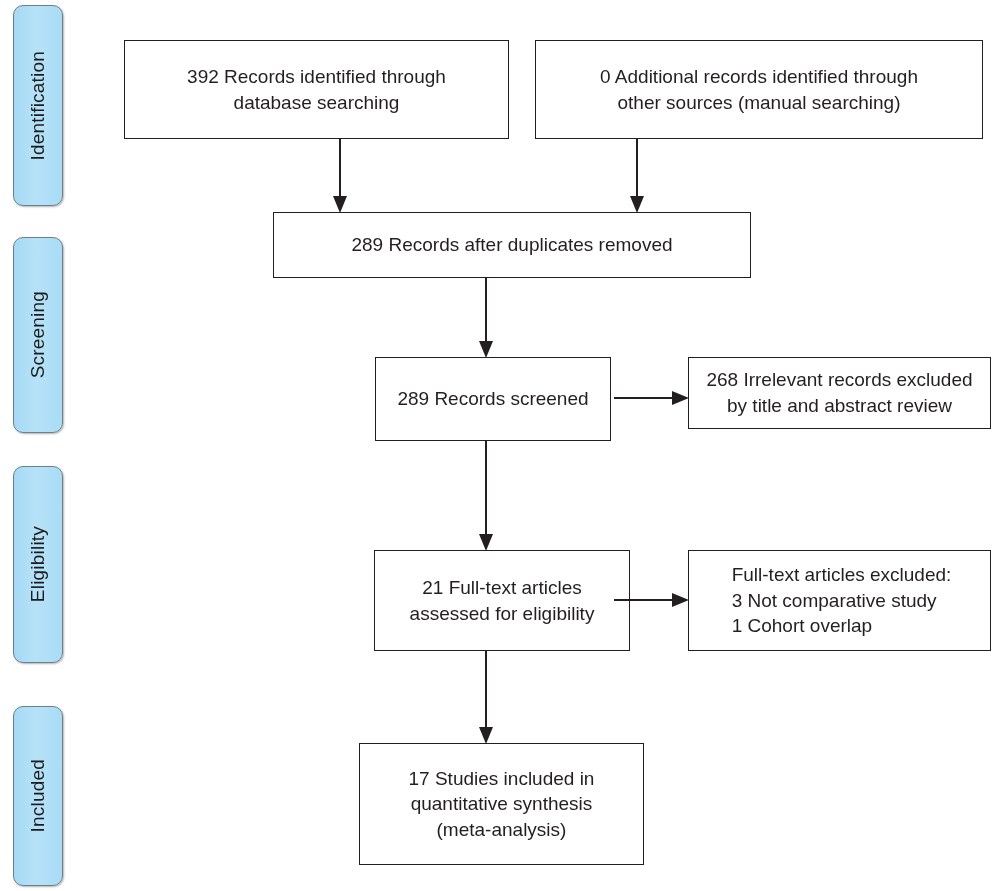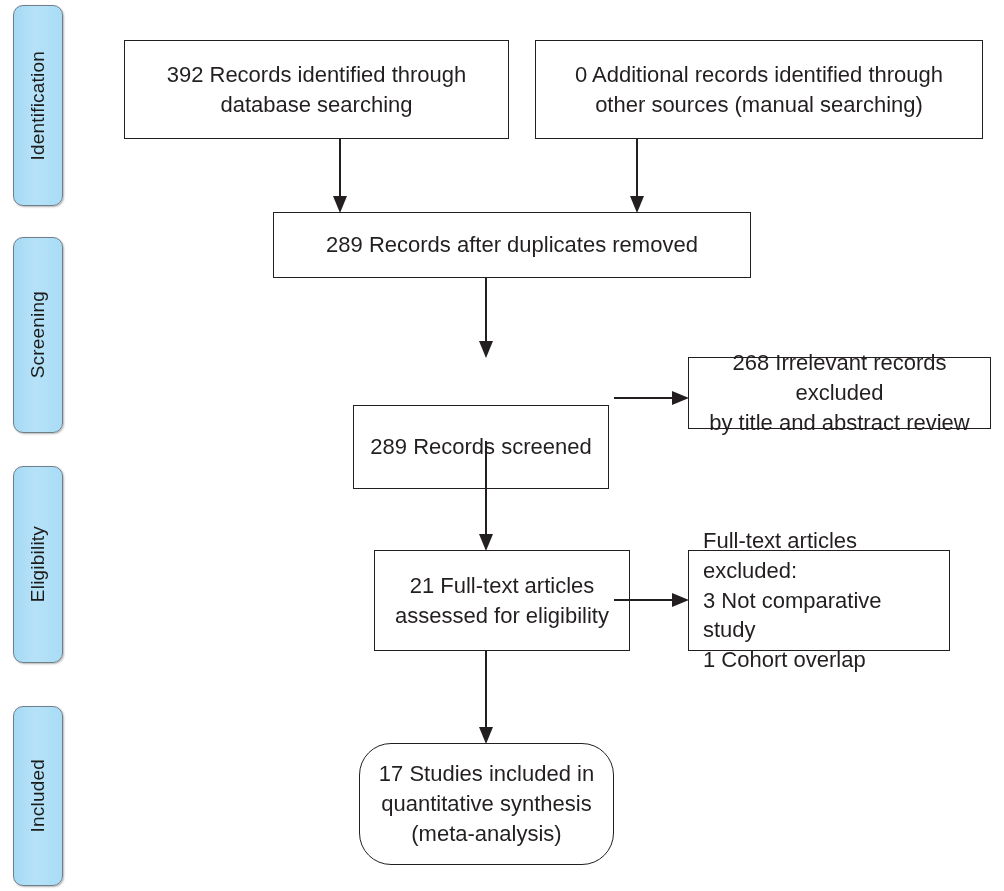--- a/index.html
+++ b/index.html
@@ -46,21 +46,21 @@
     position: absolute;
     box-sizing: border-box;
     background: #ffffff;
     border: 1.6px solid #231f20;
     display: flex;
     align-items: center;
     justify-content: center;
     padding: 4px 10px;
   }
   .node-text {
-    font-size: 22px;
+    font-size: 19px;
     line-height: 1.35;
     color: #231f20;
     text-align: center;
     white-space: pre-line;
     font-family: "Liberation Sans", sans-serif;
   }
   .node.align-left {
     justify-content: flex-start;
   }
   .node.align-left .node-text {
@@ -105,41 +105,41 @@
 
   <div class="node" style="left:535px; top:40px; width:448px; height:99px;">
     <span class="node-text">0 Additional records identified through
 other sources (manual searching)</span>
   </div>
 
   <div class="node" style="left:273px; top:212px; width:478px; height:66px;">
     <span class="node-text">289 Records after duplicates removed</span>
   </div>
 
-  <div class="node" style="left:353px; top:357px; width:256px; height:84px;margin-top:48px;">
+  <div class="node" style="left:375px; top:357px; width:236px; height:84px;">
     <span class="node-text">289 Records screened</span>
   </div>
 
   <div class="node" style="left:688px; top:357px; width:303px; height:72px;">
     <span class="node-text">268 Irrelevant records excluded
 by title and abstract review</span>
   </div>
 
   <div class="node" style="left:374px; top:550px; width:256px; height:101px;">
     <span class="node-text">21 Full-text articles
 assessed for eligibility</span>
   </div>
 
-  <div class="node align-left" style="left:688px; top:550px; width:262px; height:101px; padding-left:14px;">
+  <div class="node align-left" style="left:688px; top:550px; width:303px; height:101px; padding-left:14px;justify-content:center;">
     <span class="node-text">Full-text articles excluded:
   3 Not comparative study
   1 Cohort overlap</span>
   </div>
 
-  <div class="node" style="left:359px; top:743px; width:255px; height:122px;border-radius:32px;">
+  <div class="node" style="left:359px; top:743px; width:285px; height:122px;">
     <span class="node-text">17 Studies included in
 quantitative synthesis
 (meta-analysis)</span>
   </div>
 
   <div class="connector" style="left:320px; top:138px; width:40px; height:76px;">
     <svg width="40" height="76" viewBox="0 0 40 76">
       <line x1="20" y1="0" x2="20" y2="66" stroke="#231f20" stroke-width="2"></line>
       <polygon points="20,75 13,58 27,58" fill="#231f20"></polygon>
     </svg>

